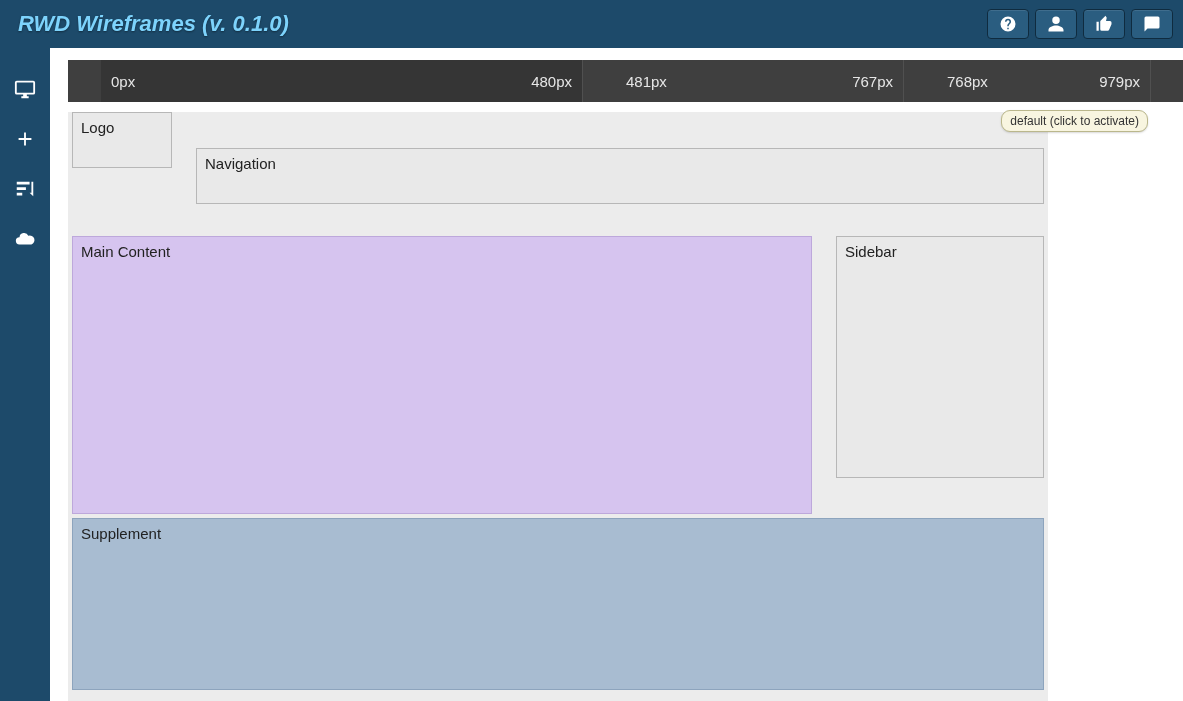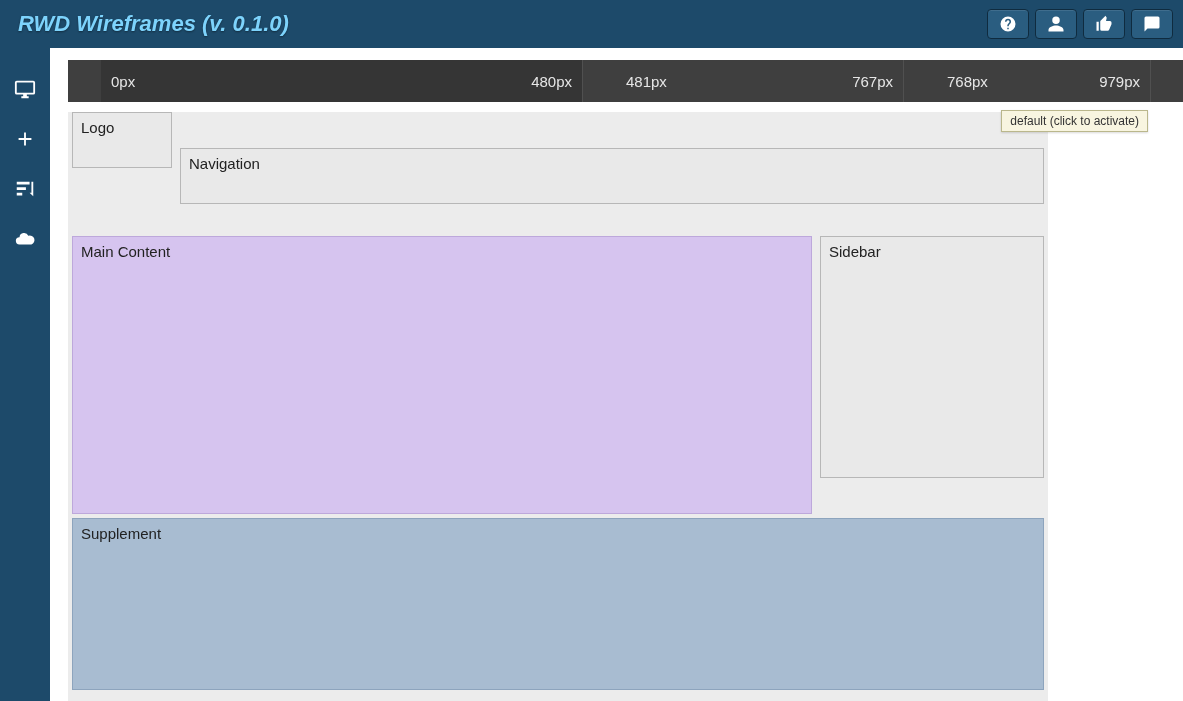--- a/index.html
+++ b/index.html
@@ -71,36 +71,36 @@
   .ruler-cell span { }
 
   .canvas-wrap { position: relative; margin-top: 10px; }
 
   .tooltip {
     position: absolute;
     right: 35px;
     top: -2px;
     background: #f8f5e0;
     border: 1px solid #bab78c;
-    border-radius: 0;
+    border-radius: 9px;
     padding: 3px 8px;
     font-size: 12px;
     color: #333;
     box-shadow: 0 1px 2px rgba(0,0,0,0.15);
     z-index: 5;
   }
 
   .canvas {
     background: #ececec;
     border-bottom: 1px solid #d0d0d0;
     padding: 0 0 60px 0;
     width: 980px;
   }
 
-  .row { display: flex; gap: 8px; padding: 0 4px; }
+  .row { display: flex; gap: 24px; padding: 0 4px; }
 
   .block {
     border: 1px solid #b7b7b7;
     background: #e9e9e9;
     padding: 6px 8px;
     font-size: 15px;
     color: #222;
   }
   .block-label { pointer-events: none; }
 

